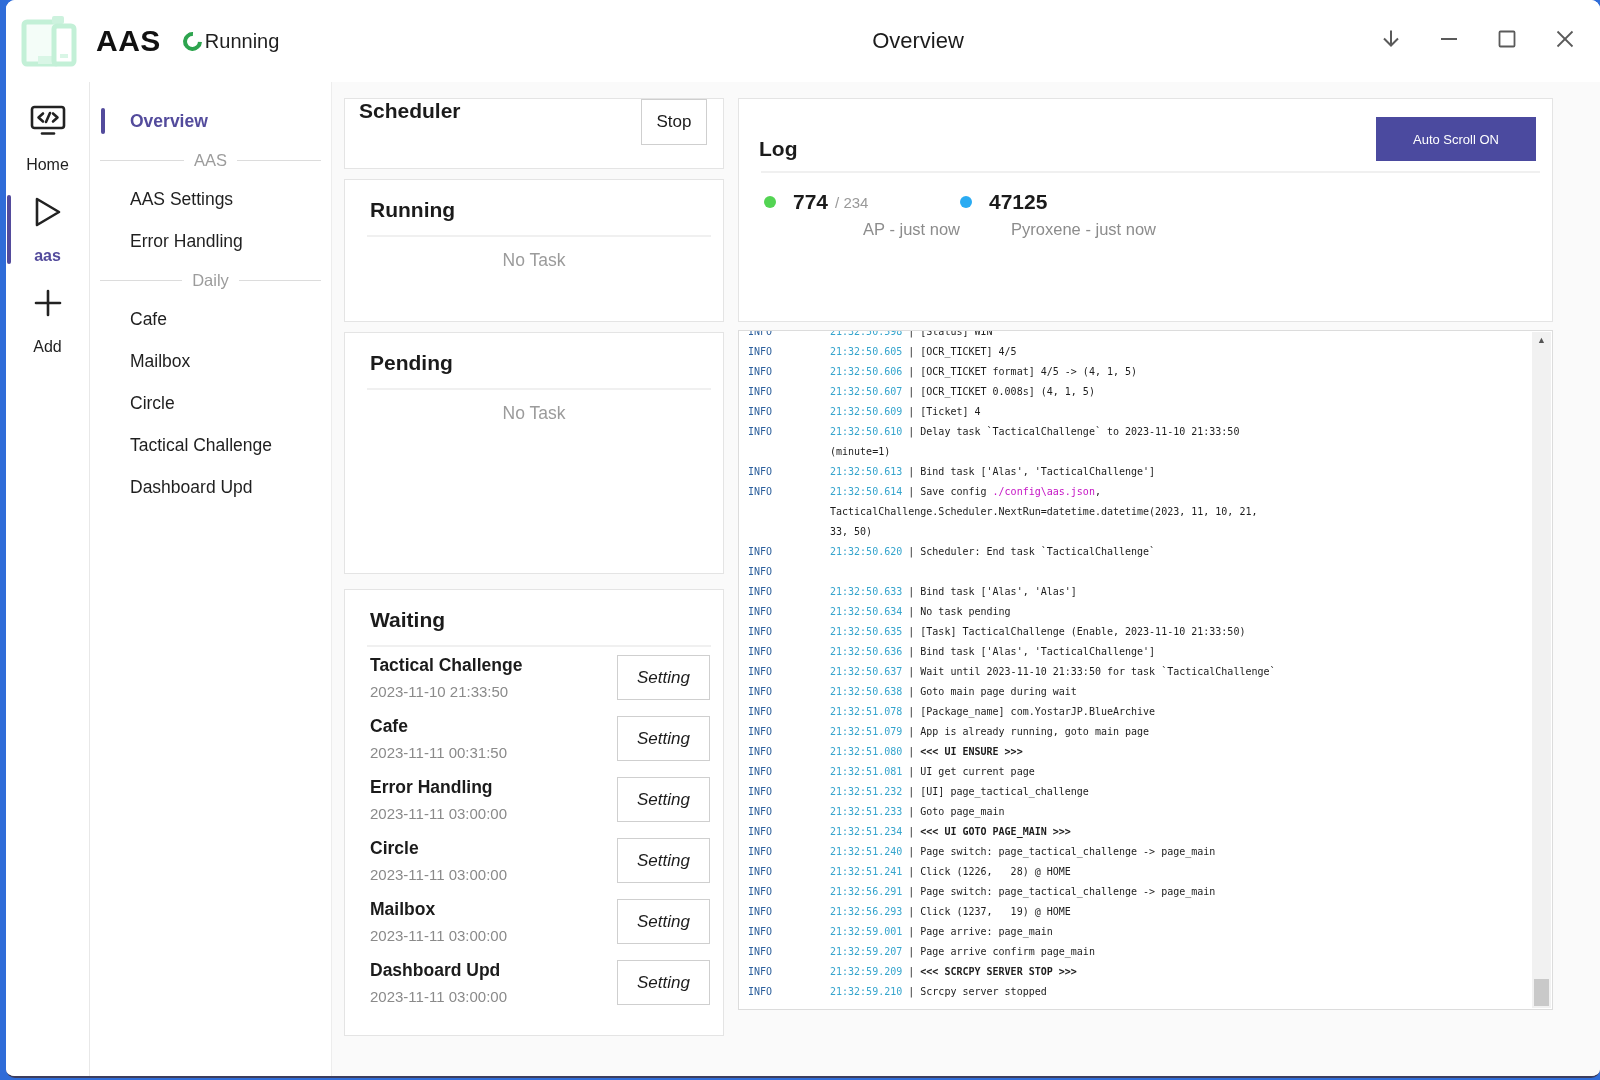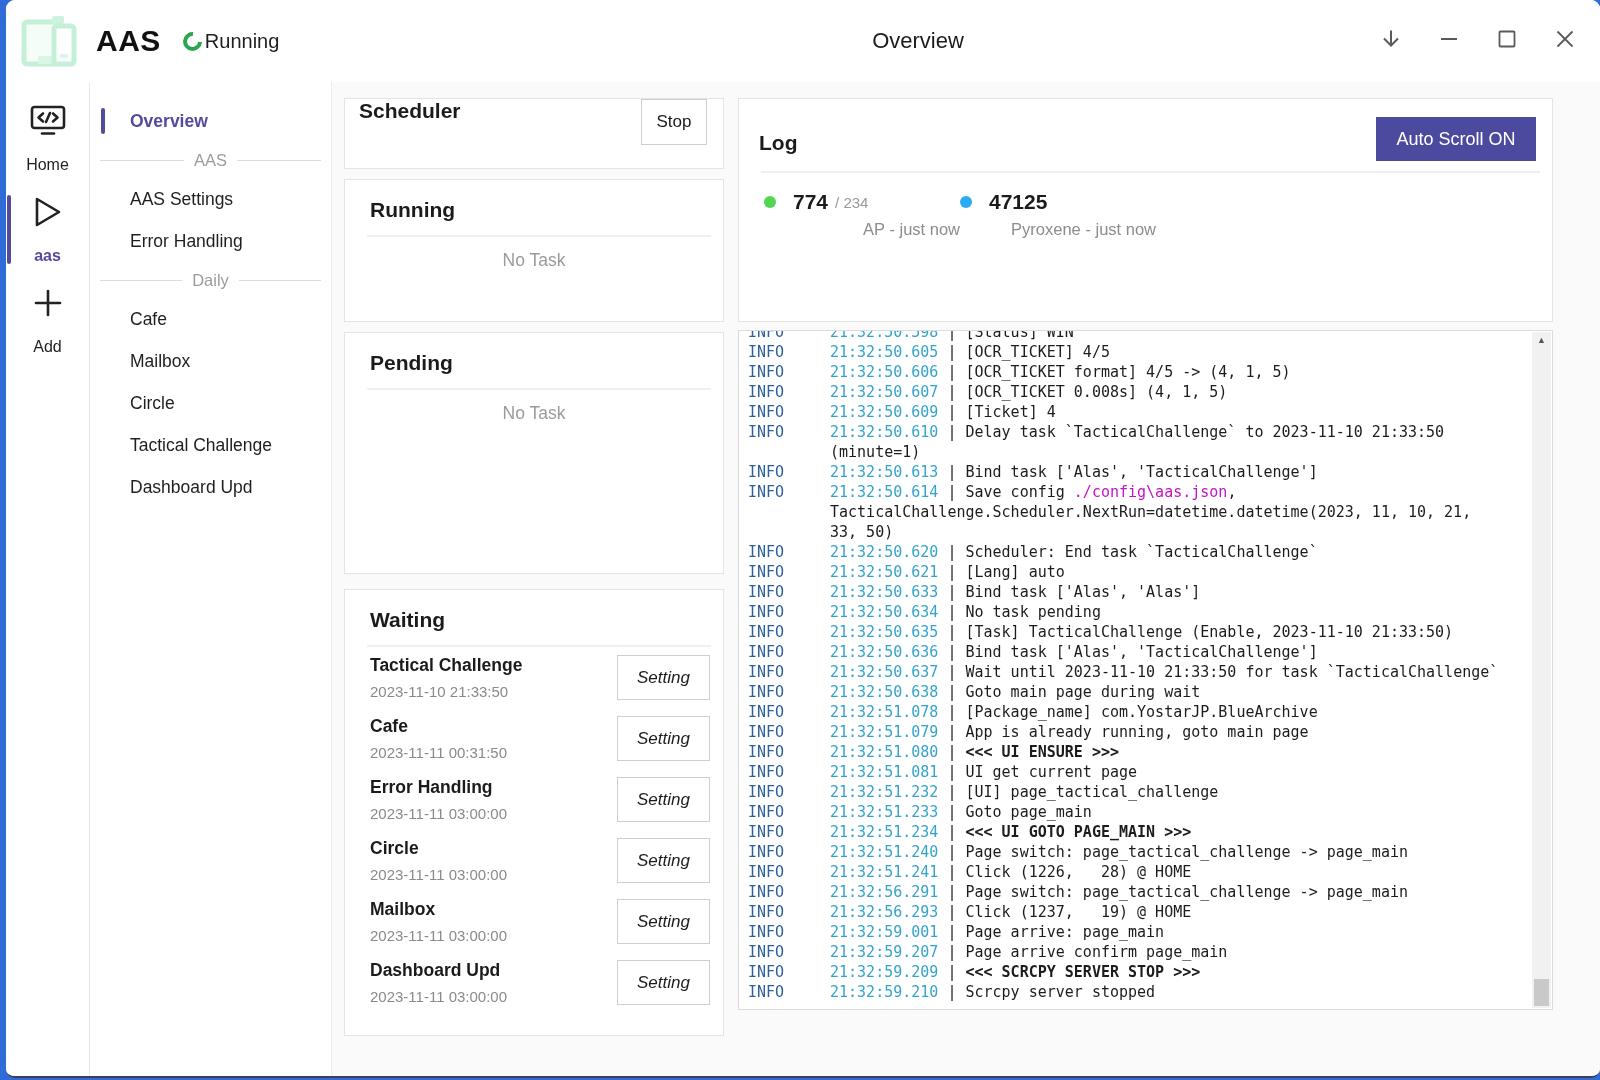--- a/index.html
+++ b/index.html
@@ -53,32 +53,32 @@
   .pending{ height:242px; }
   .notask{ text-align:center; color:#9b9b9b; font-size:17.5px; margin-top:13px; }
   .waiting{ flex:1; margin-top:5px; }
   .task-row{ display:flex; align-items:center; padding:0 13px 0 25px; height:61px; }
   .task-info{ flex:1; }
   .task-name{ font-size:17.5px; font-weight:bold; color:#1b1b1b; }
   .task-date{ font-size:15px; color:#8a8a8a; margin-top:7px; }
   .settingbtn{ width:93px; height:45px;font-style:italic; }
   
   .logcard{ height:224px; flex:none; padding-top:18px; }
-  .loghead{ display:flex; align-items:center; padding:0 16px 0 20px;gap:48px; }
+  .loghead{ display:flex; align-items:flex-end; padding:0 16px 0 20px;gap:48px; }
   .loghead .card-title{ flex:1; margin-top:8px; }
-  .autoscroll{ background:var(--btn-purple); color:#fff; border:none; font-size:18px; font-family:inherit; width:160px; height:44px; }
+  .autoscroll{ background:var(--btn-purple); color:#fff; border:none; font-size:13px; font-family:inherit; width:160px; height:44px; }
   .stats{ display:flex; padding-left:25px; margin-top:17px;text-align:right; }
   .stat{ width:196px; }
   .statline{ display:flex; align-items:center; }
   .dot{ width:12px; height:12px; border-radius:50%; flex:none; }
   .statval{ font-size:21px; font-weight:bold; color:#1b1b1b; margin-left:17px; }
   .statsuf{ font-size:15px; color:#999; margin-left:7px; }
   .statlabel{ font-size:16.5px; color:#8c8c8c; margin:6px 0 0 29px; }
   .logbox{ flex:1; border:1px solid #dcdcdc; background:#fff; position:relative; overflow:hidden; margin-bottom:26px; }
-  .loglines{ margin-top:-9px; padding:0 26px 0 9px; font-family:"DejaVu Sans Mono", monospace; font-size:15px; line-height:20px; color:#1c1c1c; }
+  .loglines{ margin-top:-9px; padding:0 26px 0 9px; font-family:"DejaVu Sans Mono", monospace; font-size:10px; line-height:20px; color:#1c1c1c; }
   .logrow{ display:flex; }
   .lvl{ width:82px; flex:none; color:var(--lvl); }
   .msgcol{ flex:1; white-space:pre-wrap; word-break:break-word; min-width:0; }
   .ltime{ color:var(--time); }
   .lbold{ font-weight:bold; }
   .lpath{ color:var(--path); }
   .sbar{ position:absolute; top:1px; right:1px; bottom:1px; width:19px; background:#f1f1f1; }
   .sbar .up{ position:absolute; top:3px; left:0; width:100%; text-align:center; font-size:9px; color:#555; }
   .sbar .thumb{ position:absolute; bottom:2px; left:2px; right:2px; height:27px; background:#c9c9c9; }
 </style>
@@ -329,21 +329,20 @@
                 <span class="msgcol"><span class="ltime">21:32:50.614</span> | <span>Save config </span><span class="lpath">./config\aas.json</span><span>,
 TacticalChallenge.Scheduler.NextRun=datetime.datetime(2023, 11, 10, 21,
 33, 50)</span></span>
               </div>
               <div class="logrow">
                 <span class="lvl">INFO</span>
                 <span class="msgcol"><span class="ltime">21:32:50.620</span> | <span>Scheduler: End task `TacticalChallenge`</span></span>
               </div>
               <div class="logrow">
                 <span class="lvl">INFO</span>
-                <span class="msgcol"><span class="ltime">21:32:50.621</span> | <span>[Lang] auto</span></span>
               </div>
               <div class="logrow">
                 <span class="lvl">INFO</span>
                 <span class="msgcol"><span class="ltime">21:32:50.633</span> | <span>Bind task ['Alas', 'Alas']</span></span>
               </div>
               <div class="logrow">
                 <span class="lvl">INFO</span>
                 <span class="msgcol"><span class="ltime">21:32:50.634</span> | <span>No task pending</span></span>
               </div>
               <div class="logrow">

